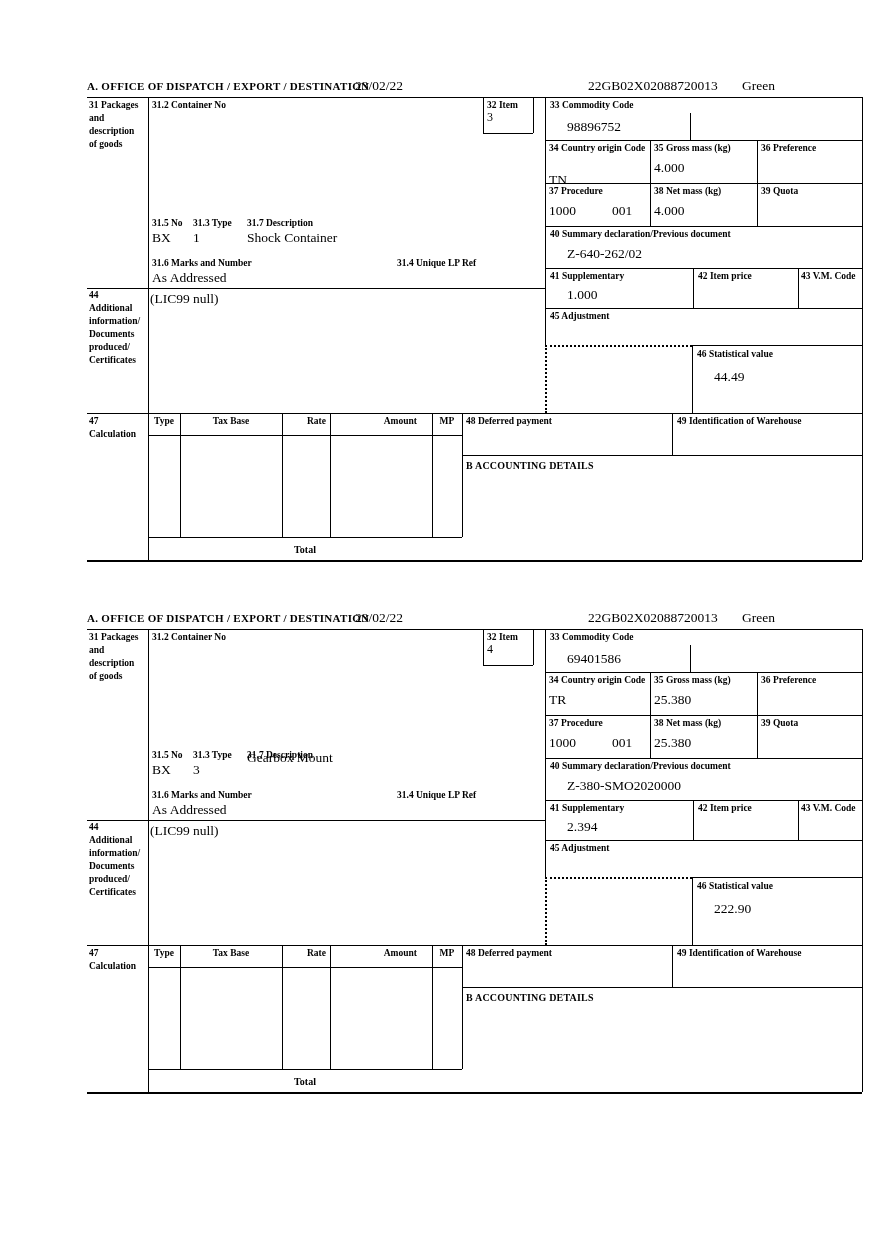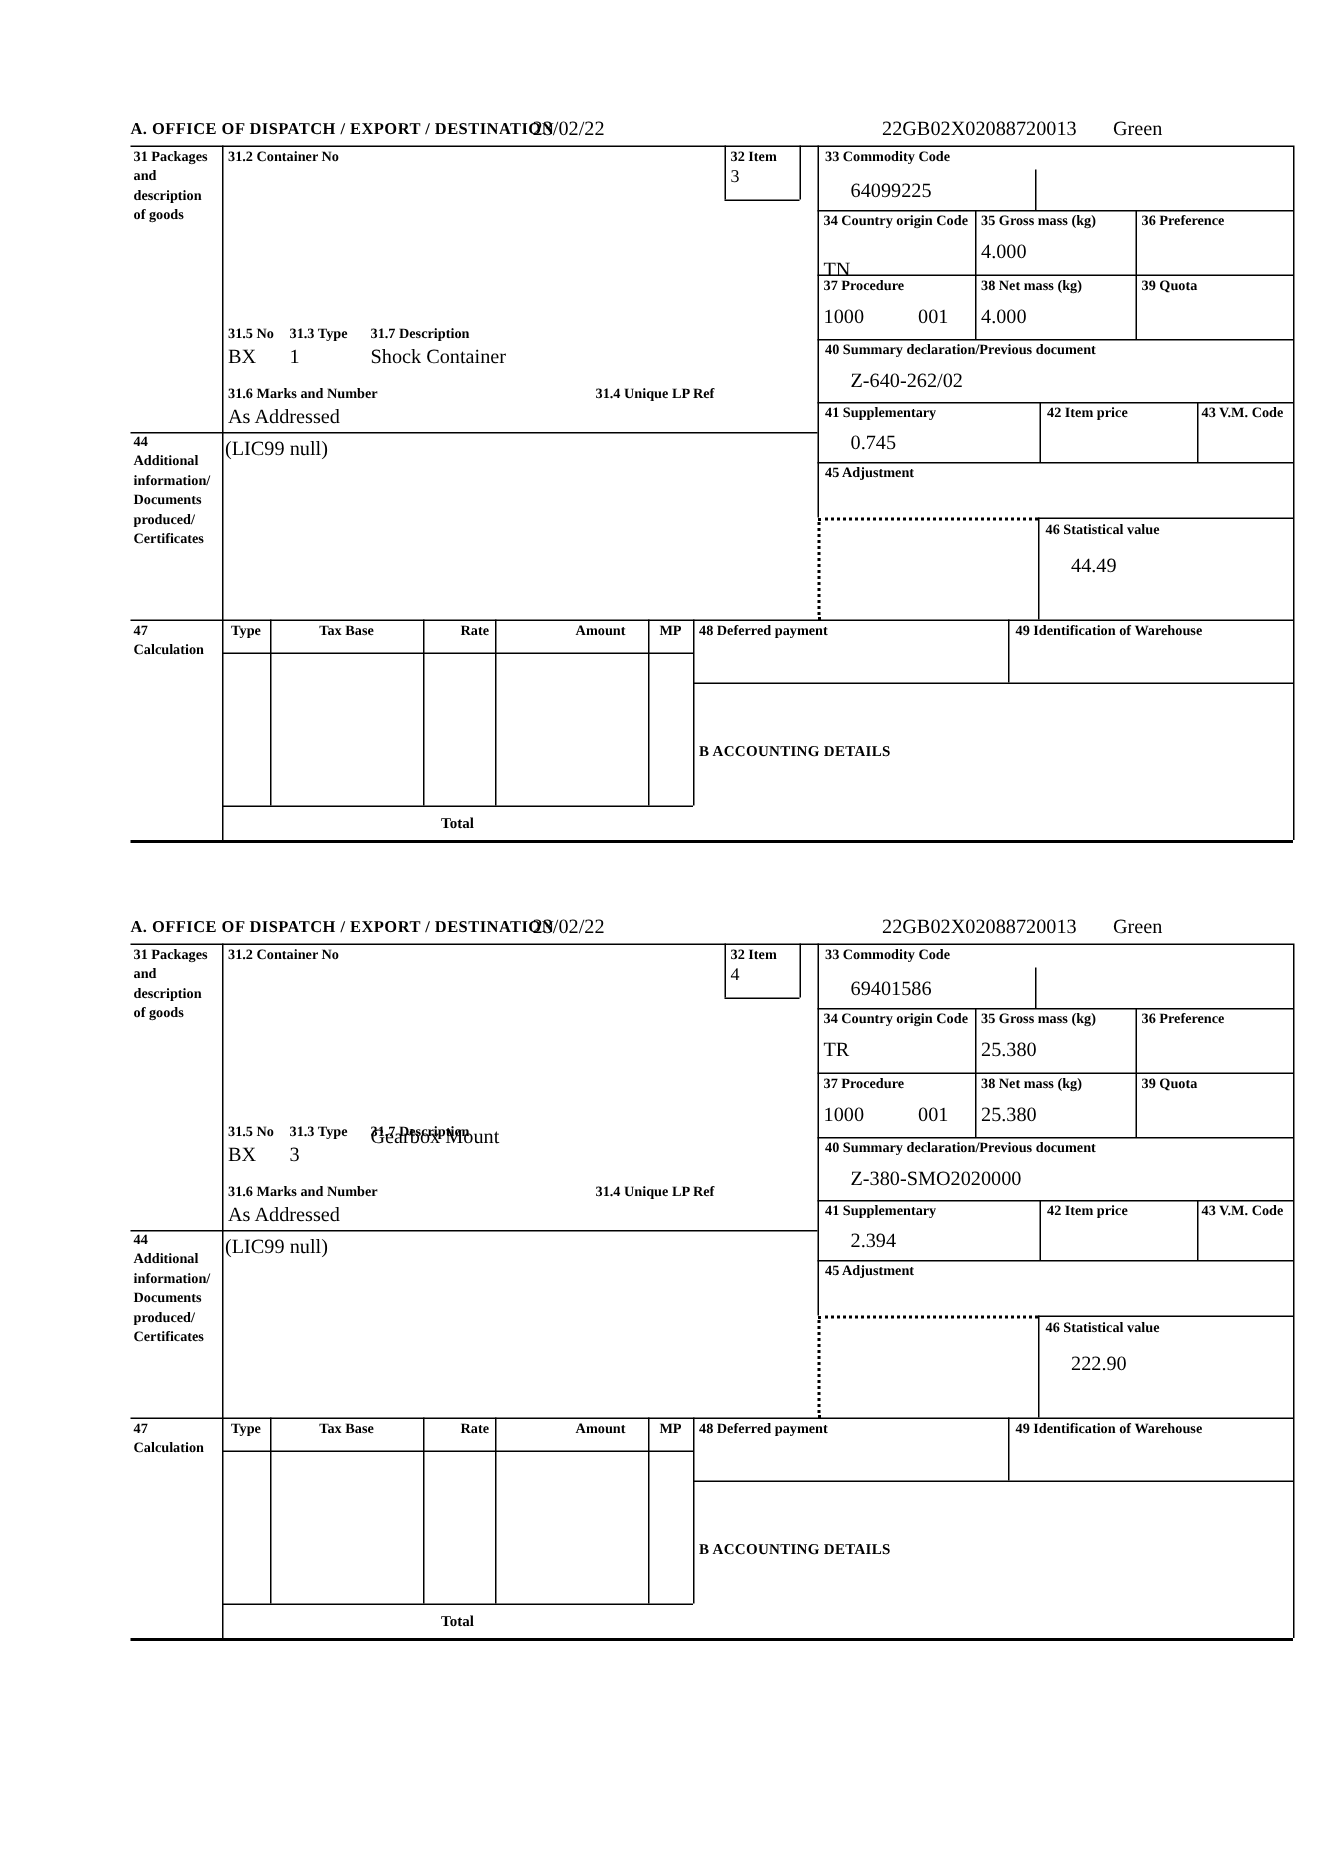--- a/index.html
+++ b/index.html
@@ -15,21 +15,21 @@
   .h.dot{border-top:2px dotted #000;}
   .v{position:absolute;width:0;border-left:1.5px solid #000;}
   .v.dot{border-left:2px dotted #000;}
   .lbl{position:absolute;font-size:9.5px;font-weight:bold;line-height:11px;white-space:nowrap;}
   .val{position:absolute;font-size:13.5px;line-height:15px;white-space:nowrap;}
   .sm{font-size:12px;}
   .hdr-office{font-size:11px;font-weight:bold;letter-spacing:.3px;}
   .thead{position:absolute;top:338px;font-size:9.5px;font-weight:bold;line-height:11px;}
   .center{text-align:center;}
   .right{text-align:right;box-sizing:border-box;}
-  .baccount{font-size:10px;font-weight:bold;letter-spacing:.2px;margin-top:36px;}
+  .baccount{font-size:10px;font-weight:bold;letter-spacing:.2px;}
   .totalband{position:absolute;left:148px;top:466px;width:314px;text-align:center;font-size:10px;font-weight:bold;}
 </style>
 </head>
 <body>
 
 <div class="section" style="top: 78px;">
 
   <div class="lbl hdr-office" style="left:87px;top:3px">A.  OFFICE OF DISPATCH / EXPORT / DESTINATION</div>
   <div class="val" style="left:355px;top:0">23/02/22</div>
   <div class="val" style="left:588px;top:0">22GB02X02088720013</div>
@@ -72,21 +72,21 @@
 
   <div class="lbl" style="left:89px;top:22px">31 Packages</div>
   <div class="lbl" style="left:89px;top:35px">and</div>
   <div class="lbl" style="left:89px;top:48px">description</div>
   <div class="lbl" style="left:89px;top:61px">of goods</div>
 
   <div class="lbl" style="left:152px;top:22px">31.2 Container No</div>
   <div class="lbl" style="left:487px;top:22px">32 Item</div>
   <div class="val sm" style="left:487px;top:32px">3</div>
   <div class="lbl" style="left:550px;top:22px">33 Commodity Code</div>
-  <div class="val" style="left:567px;top:41px">64099225</div>
+  <div class="val" style="left:567px;top:41px">98896752</div>
 
   <div class="lbl" style="left:549px;top:65px">34 Country origin Code</div>
   <div class="val" style="left:549px;top:94px">TN</div>
   <div class="lbl" style="left:654px;top:65px">35 Gross mass (kg)</div>
   <div class="val" style="left:654px;top:82px">4.000</div>
   <div class="lbl" style="left:761px;top:65px">36 Preference</div>
 
   <div class="lbl" style="left:549px;top:108px">37 Procedure</div>
   <div class="val" style="left:549px;top:125px">1000</div>
   <div class="val" style="left:612px;top:125px">001</div>
@@ -100,21 +100,21 @@
   <div class="val" style="left:152px;top:152px">BX</div>
   <div class="val" style="left:193px;top:152px">1</div>
   <div class="val" style="left:247px;top:152px">Shock Container</div>
   <div class="lbl" style="left:152px;top:180px">31.6 Marks and Number</div>
   <div class="lbl" style="left:397px;top:180px">31.4 Unique LP Ref</div>
   <div class="val" style="left:152px;top:192px">As Addressed</div>
 
   <div class="lbl" style="left:550px;top:151px">40 Summary declaration/Previous document</div>
   <div class="val" style="left:567px;top:168px">Z-640-262/02</div>
   <div class="lbl" style="left:550px;top:193px">41 Supplementary</div>
-  <div class="val" style="left:567px;top:209px">0.745</div>
+  <div class="val" style="left:567px;top:209px">1.000</div>
   <div class="lbl" style="left:698px;top:193px">42 Item price</div>
   <div class="lbl" style="left:801px;top:193px">43 V.M. Code</div>
 
   <div class="lbl" style="left:89px;top:212px">44</div>
   <div class="lbl" style="left:89px;top:225px">Additional</div>
   <div class="lbl" style="left:89px;top:238px">information/</div>
   <div class="lbl" style="left:89px;top:251px">Documents</div>
   <div class="lbl" style="left:89px;top:264px">produced/</div>
   <div class="lbl" style="left:89px;top:277px">Certificates</div>
   <div class="val" style="left:150px;top:213px">(LIC99 null)</div>

